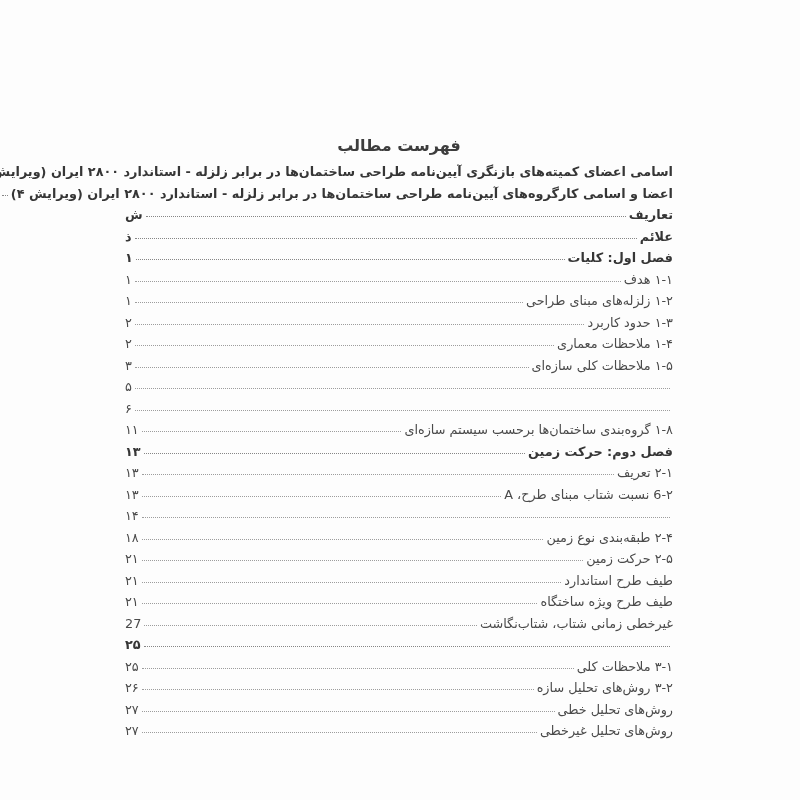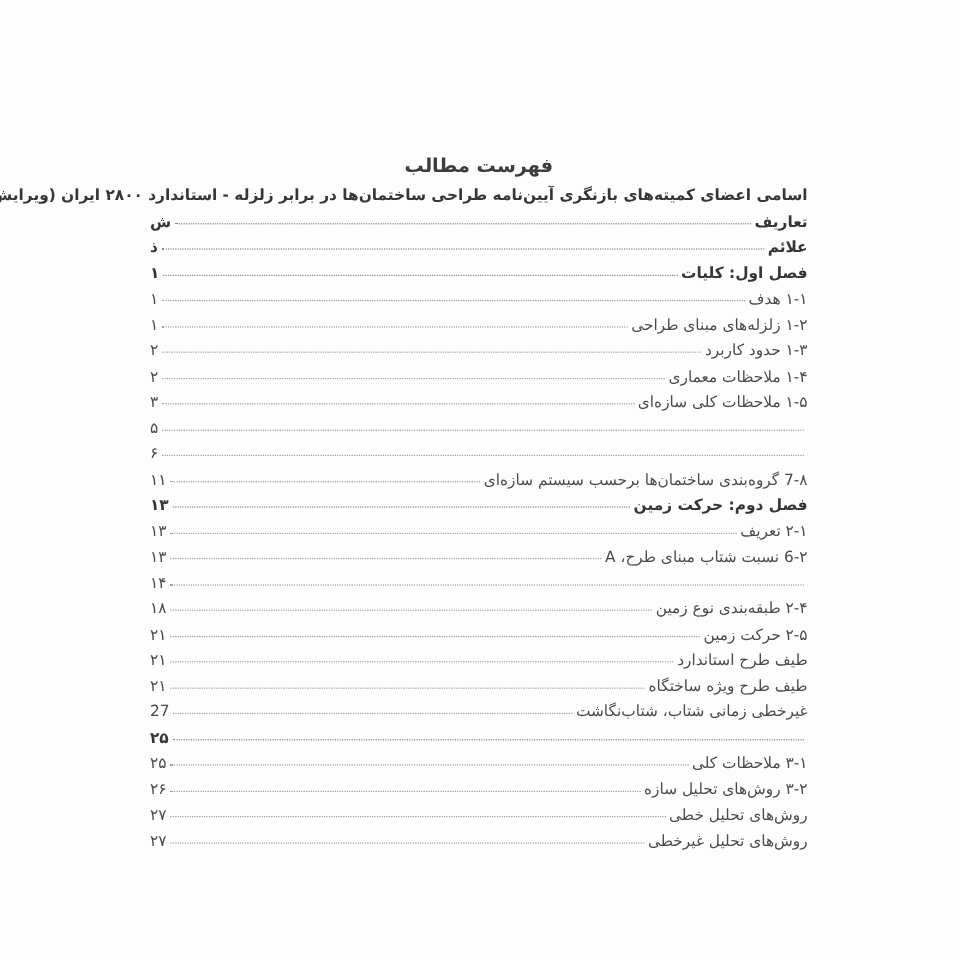--- a/index.html
+++ b/index.html
@@ -5,21 +5,21 @@
   html,body{margin:0;padding:0;background:#ffffff;}
   .scan-page{
     position:relative;
     width:800px;height:800px;
     background:#fdfdfd;
     overflow:hidden;
     font-family:"DejaVu Sans", sans-serif;
   }
   .content{
     position:absolute;
-    top:128px;right:127px;
+    top:136px;right:127px;
     width:548px;
     direction:rtl;
   }
   .doc-title{
     text-align:center;
     font-weight:bold;
     font-size:16px;
     color:#3d3d3d;
     margin:0 0 9px 0;
   }
@@ -52,20 +52,25 @@
 <div class="scan-page">
   <div class="content" dir="rtl" lang="fa">
 
     <div class="doc-title">فهرست مطالب</div>
 
     <div class="row bold">
       <span class="label">اسامی اعضای کمیته‌های بازنگری آیین‌نامه طراحی ساختمان‌ها در برابر زلزله - استاندارد ۲۸۰۰ ایران (ویرایش ۴)</span>
 
     </div>
 
+    <div class="row bold">
+      <span class="label">اعضا و اسامی کارگروه‌های آیین‌نامه طراحی ساختمان‌ها در برابر زلزله - استاندارد ۲۸۰۰ ایران (ویرایش ۴)</span>
+      <span class="leader"></span>
+
+    </div>
 
     <div class="row bold">
       <span class="label">تعاریف</span>
       <span class="leader"></span>
       <span class="pnum">ش</span>
     </div>
 
     <div class="row bold">
       <span class="label">علائم</span>
       <span class="leader"></span>
@@ -112,21 +117,21 @@
       <span class="leader"></span>
       <span class="pnum">۵</span>
     </div>
 
     <div class="row">
       <span class="leader"></span>
       <span class="pnum">۶</span>
     </div>
 
     <div class="row">
-      <span class="label">7-۸ گروه‌بندی ساختمان‌ها برحسب سیستم سازه‌ای</span>
+      <span class="label">۱-۸ گروه‌بندی ساختمان‌ها برحسب سیستم سازه‌ای</span>
       <span class="leader"></span>
       <span class="pnum">۱۱</span>
     </div>
 
     <div class="row bold">
       <span class="label">فصل دوم: حرکت زمین</span>
       <span class="leader"></span>
       <span class="pnum">۱۳</span>
     </div>
 

